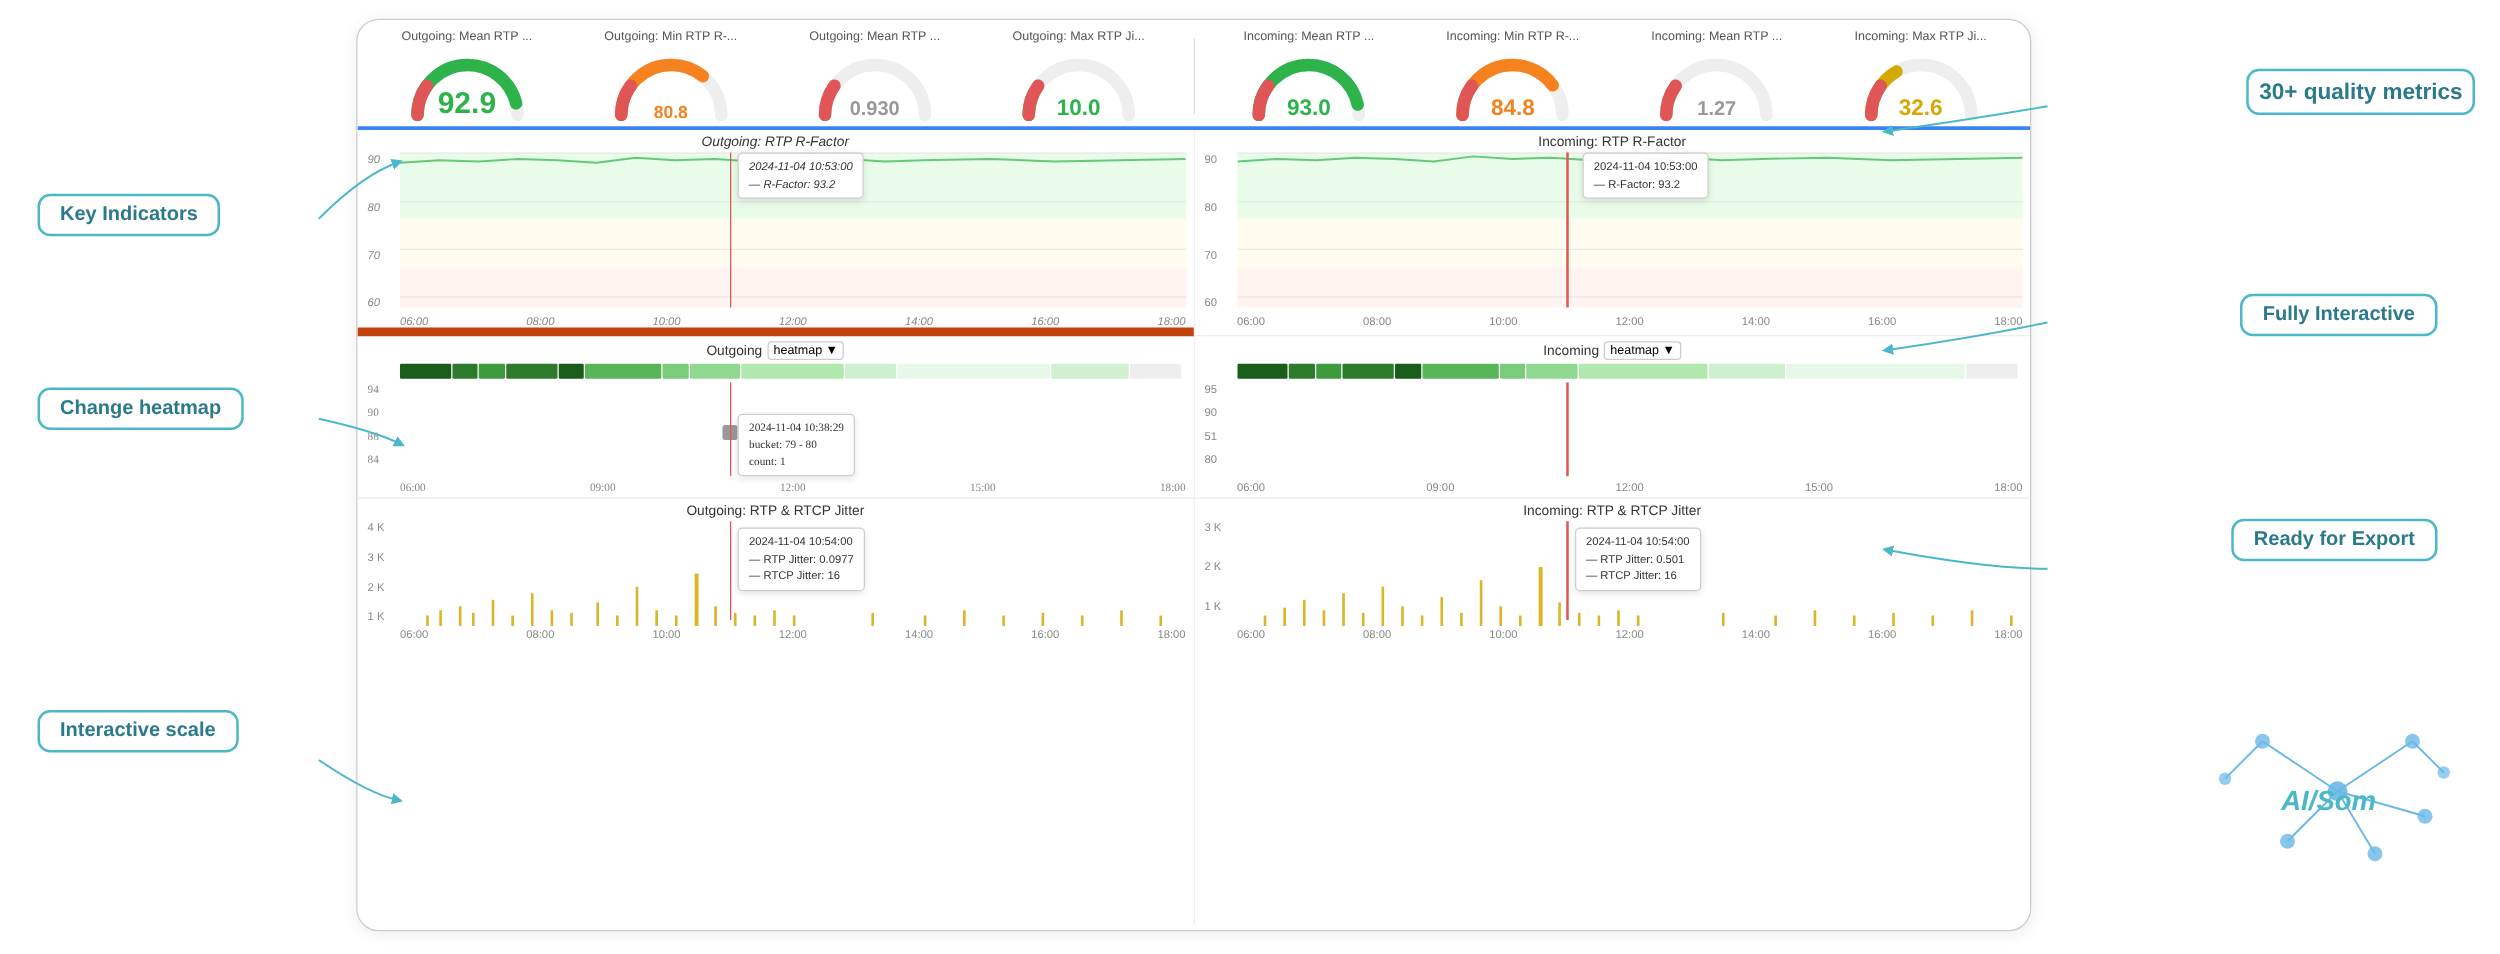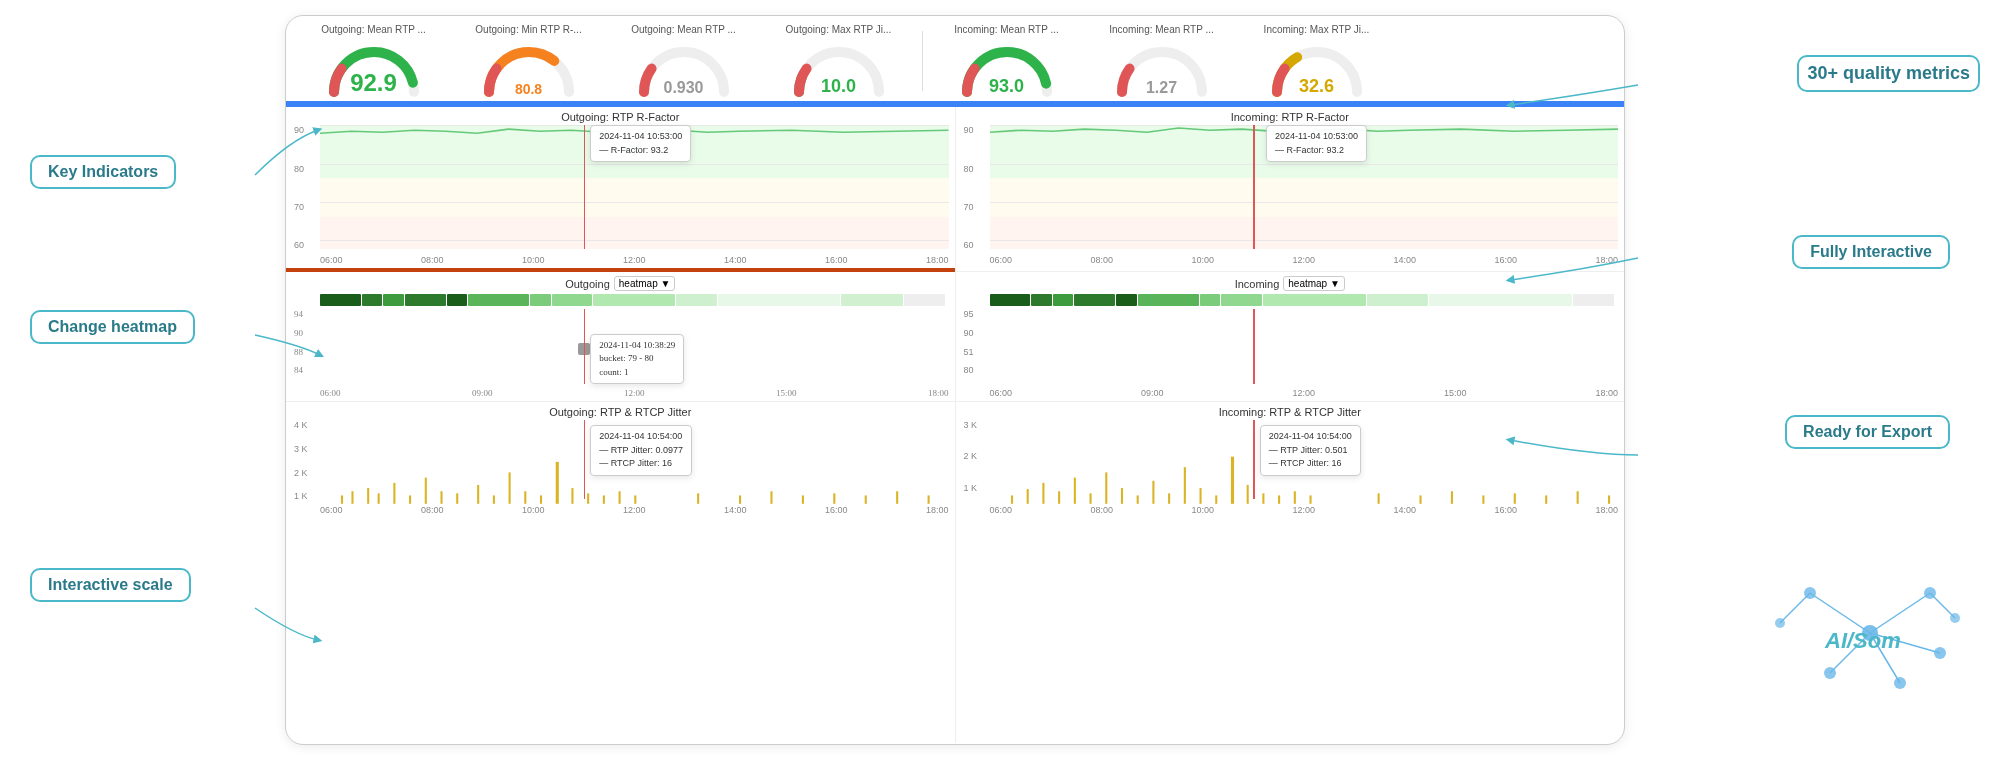--- a/index.html
+++ b/index.html
@@ -22,24 +22,24 @@
       border: 1.5px solid #ccc;
       border-radius: 18px;
       background: #fff;
       overflow: hidden;
       box-shadow: 0 2px 12px rgba(0,0,0,0.08);
     }
 
     
     .gauge-row {
       display: flex;
-      justify-content: flex-start;
+      justify-content: space-between;
       align-items: center;
       padding: 8px 10px 4px 10px;
-      border-bottom: 6px solid #3b82f6;
+      border-bottom: 3px solid #3b82f6;
     }
 
     .gauge-item {
       display: flex;
       flex-direction: column;
       align-items: center;
       width: 155px;
     }
 
     .gauge-label {
@@ -262,20 +262,31 @@
       <div class="gauge-container">
         <svg class="gauge-svg" viewBox="0 0 100 60">
           <path d="M 10 55 A 40 40 0 0 1 90 55" fill="none" stroke="#eee" stroke-width="10" stroke-linecap="round"></path>
           <path d="M 10 55 A 40 40 0 0 1 90 55" fill="none" stroke="#2db34a" stroke-width="10" stroke-linecap="round" stroke-dasharray="126" stroke-dashoffset="9"></path>
           <path d="M 10 55 A 40 40 0 0 1 90 55" fill="none" stroke="#e05555" stroke-width="10" stroke-linecap="round" stroke-dasharray="25 101"></path>
         </svg>
         <div style="position:absolute;bottom:0;left:50%;transform:translateX(-50%);font-size:18px;font-weight:bold;color:#2db34a;">93.0</div>
       </div>
     </div>
 
+    <div class="gauge-item">
+      <div class="gauge-label">Incoming: Min RTP R-...</div>
+      <div class="gauge-container">
+        <svg class="gauge-svg" viewBox="0 0 100 60">
+          <path d="M 10 55 A 40 40 0 0 1 90 55" fill="none" stroke="#eee" stroke-width="10" stroke-linecap="round"></path>
+          <path d="M 10 55 A 40 40 0 0 1 90 55" fill="none" stroke="#f5821f" stroke-width="10" stroke-linecap="round" stroke-dasharray="100 26"></path>
+          <path d="M 10 55 A 40 40 0 0 1 90 55" fill="none" stroke="#e05555" stroke-width="10" stroke-linecap="round" stroke-dasharray="25 101"></path>
+        </svg>
+        <div style="position:absolute;bottom:0;left:50%;transform:translateX(-50%);font-size:18px;font-weight:bold;color:#f5821f;">84.8</div>
+      </div>
+    </div>
 
     <div class="gauge-item">
       <div class="gauge-label">Incoming: Mean RTP ...</div>
       <div class="gauge-container">
         <svg class="gauge-svg" viewBox="0 0 100 60">
           <path d="M 10 55 A 40 40 0 0 1 90 55" fill="none" stroke="#eee" stroke-width="10" stroke-linecap="round"></path>
           <path d="M 10 55 A 40 40 0 0 1 90 55" fill="none" stroke="#ccc" stroke-width="10" stroke-linecap="round" stroke-dasharray="126" stroke-dashoffset="120"></path>
           <path d="M 10 55 A 40 40 0 0 1 90 55" fill="none" stroke="#e05555" stroke-width="10" stroke-linecap="round" stroke-dasharray="25 101"></path>
         </svg>
         <div style="position:absolute;bottom:0;left:50%;transform:translateX(-50%);font-size:16px;font-weight:bold;color:#999;">1.27</div>
@@ -292,21 +303,21 @@
         </svg>
         <div style="position:absolute;bottom:0;left:50%;transform:translateX(-50%);font-size:18px;font-weight:bold;color:#d4a800;">32.6</div>
       </div>
     </div>
   </div>
 
   <div style="display:flex;flex-direction:row;height:calc(100% - 92px);">
 
     <div style="flex:1;display:flex;flex-direction:column;border-right:1px solid #eee;">
 
-      <div style="padding:4px 6px;border-bottom:4px solid #c2410c;height:165px;position:relative;">
+      <div style="padding:4px 6px;border-bottom:7px solid #c2410c;height:165px;position:relative;font-style:italic;">
         <div class="chart-title">Outgoing: RTP R-Factor</div>
         <div style="position:relative;height:140px;margin-left:28px;">
           <div style="position:absolute;top:0;left:0;right:0;height:38%;background:rgba(144,238,144,0.2);"></div>
           <div style="position:absolute;top:38%;left:0;right:0;height:28%;background:rgba(255,230,150,0.15);"></div>
           <div style="position:absolute;top:66%;left:0;right:0;bottom:16px;background:rgba(255,200,180,0.2);"></div>
 
           <div style="position:absolute;left:-26px;top:0;font-size:9px;color:#888;">90</div>
           <div style="position:absolute;left:-26px;top:28%;font-size:9px;color:#888;">80</div>
           <div style="position:absolute;left:-26px;top:55%;font-size:9px;color:#888;">70</div>
           <div style="position:absolute;left:-26px;top:82%;font-size:9px;color:#888;">60</div>

